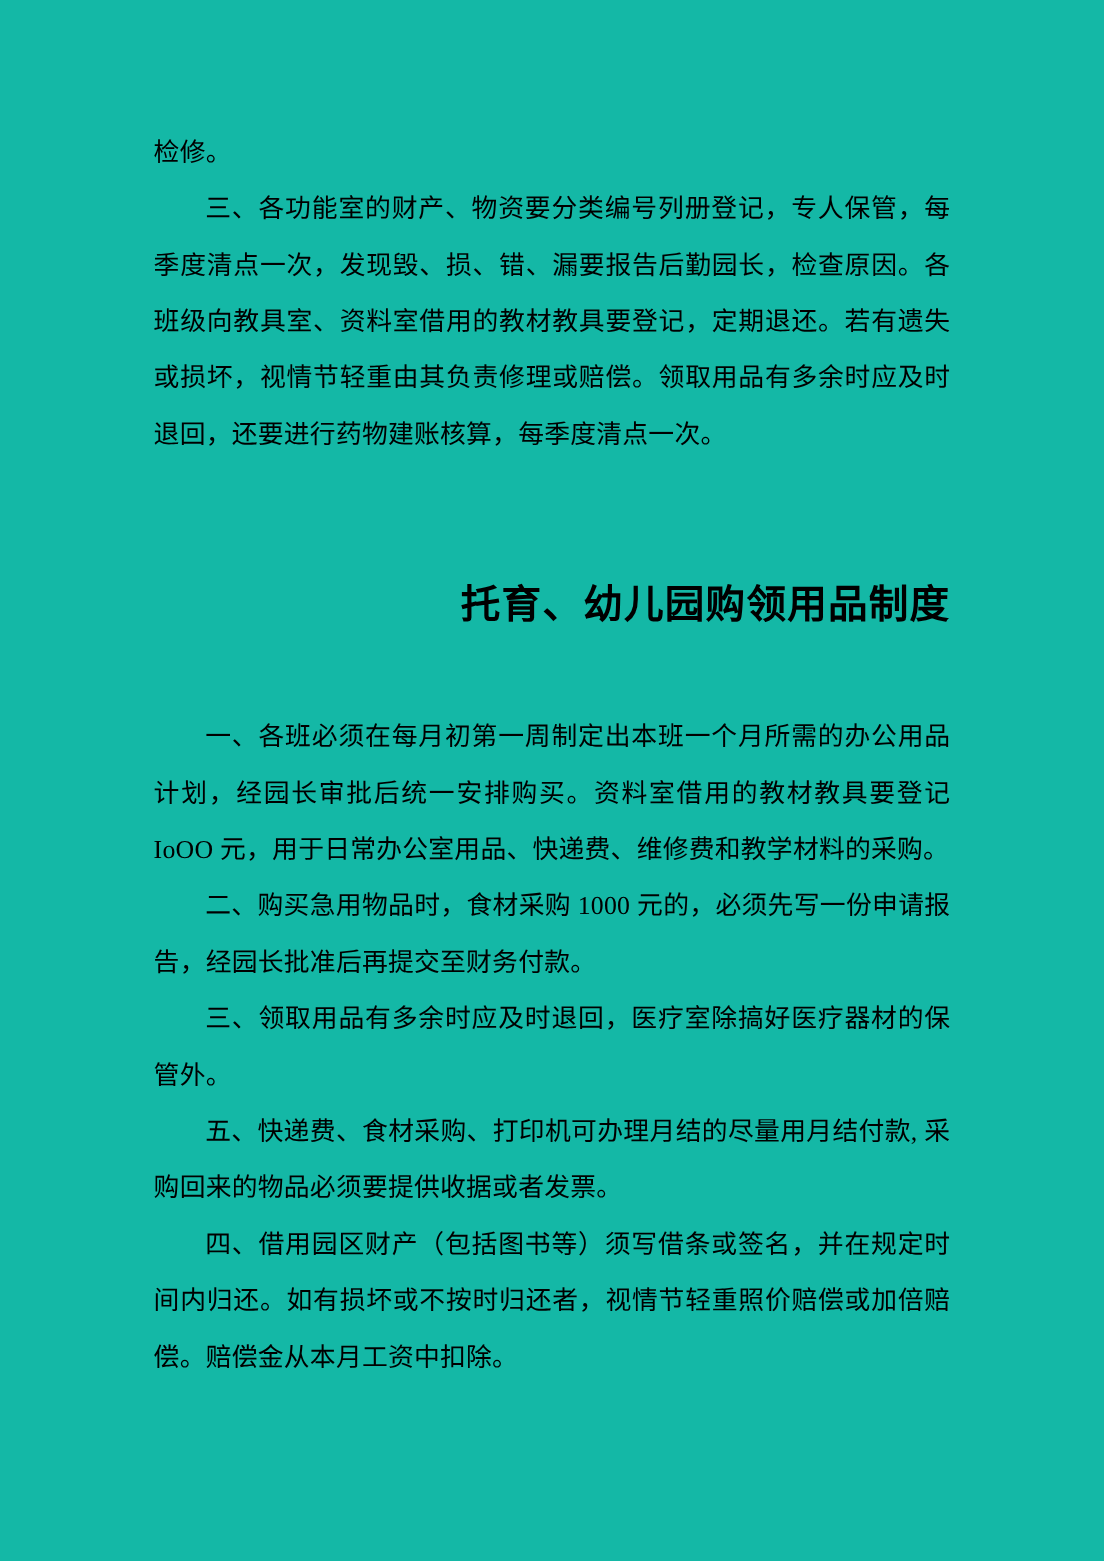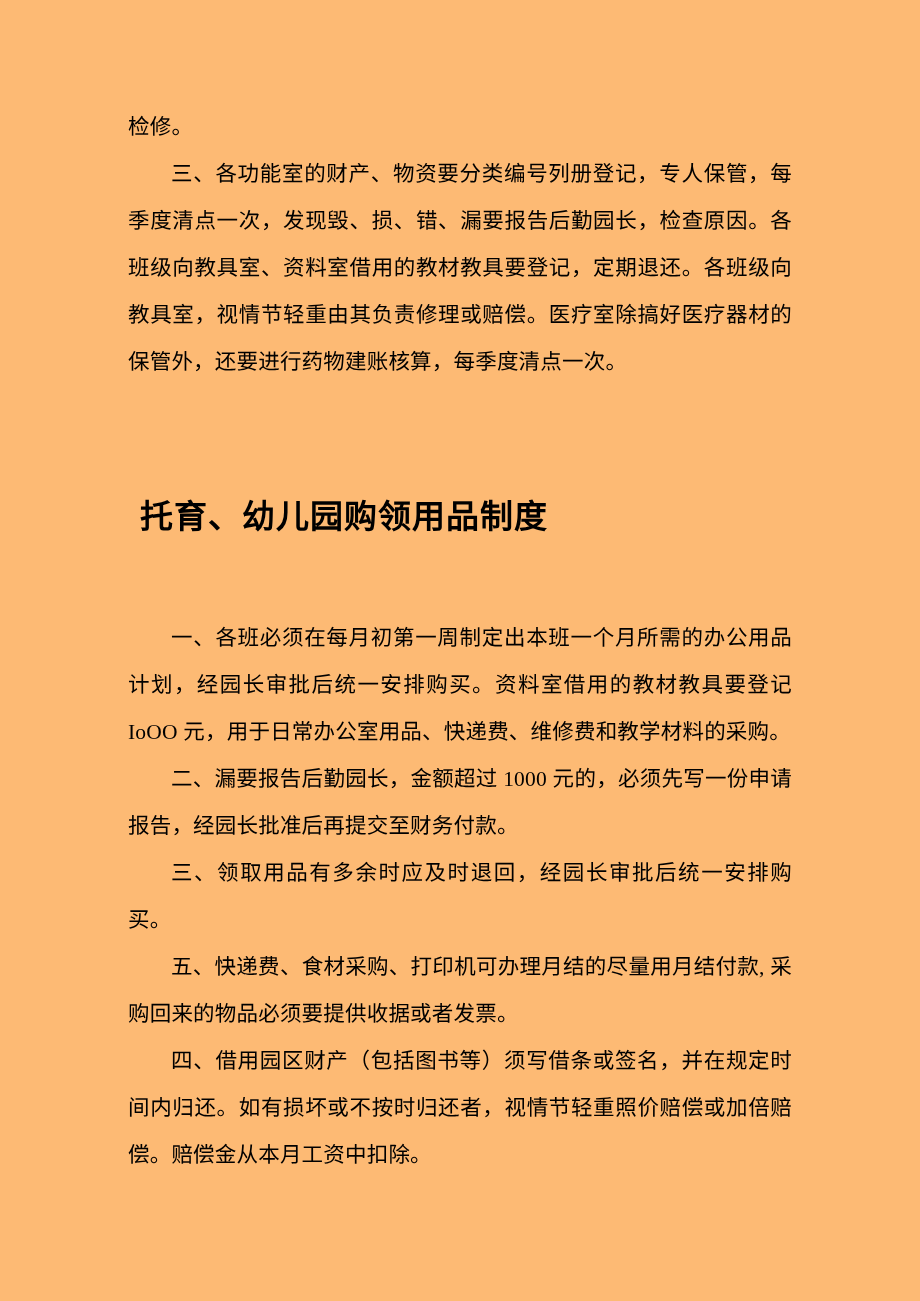--- a/index.html
+++ b/index.html
@@ -3,21 +3,21 @@
 <meta charset="utf-8">
 <style>
   html, body {
     margin: 0;
     padding: 0;
     background: #ffffff;
   }
   .page {
     width: 920px;
     height: 1301px;
-    background: #fdba74;
+    background: #14b8a6;
     position: relative;
     box-sizing: border-box;
     padding: 104px 128px 0 128px;
     font-family: "Liberation Serif", "DejaVu Serif", serif;
     color: #000000;
     overflow: hidden;
   }
   .doc-body {
     width: 664px;
   }
@@ -28,52 +28,52 @@
     text-justify: inter-ideograph;
     margin: 0;
     letter-spacing: 0.2px;
   }
   .para.indent {
     text-indent: 43px;
   }
   .section-title {
     font-size: 33px;
     font-weight: bold;
-    text-align: left;
+    text-align: right;
     line-height: 47px;
-    margin: 12px;
+    margin: 0;
     letter-spacing: 1px;
   }
   .spacer-lg {
     height: 96px;
   }
   .spacer-md {
     height: 62px;
   }
 </style>
 </head>
 <body>
 
 <div class="page">
   <div class="doc-body">
 
     <p class="para">检修。</p>
 
-    <p class="para indent">三、各功能室的财产、物资要分类编号列册登记，专人保管，每季度清点一次，发现毁、损、错、漏要报告后勤园长，检查原因。各班级向教具室、资料室借用的教材教具要登记，定期退还。各班级向教具室，视情节轻重由其负责修理或赔偿。医疗室除搞好医疗器材的保管外，还要进行药物建账核算，每季度清点一次。</p>
+    <p class="para indent">三、各功能室的财产、物资要分类编号列册登记，专人保管，每季度清点一次，发现毁、损、错、漏要报告后勤园长，检查原因。各班级向教具室、资料室借用的教材教具要登记，定期退还。若有遗失或损坏，视情节轻重由其负责修理或赔偿。领取用品有多余时应及时退回，还要进行药物建账核算，每季度清点一次。</p>
 
     <div class="spacer-lg"></div>
 
     <h1 class="section-title">托育、幼儿园购领用品制度</h1>
 
     <div class="spacer-md"></div>
 
     <p class="para indent">一、各班必须在每月初第一周制定出本班一个月所需的办公用品计划，经园长审批后统一安排购买。资料室借用的教材教具要登记 IoOO 元，用于日常办公室用品、快递费、维修费和教学材料的采购。</p>
 
-    <p class="para indent">二、漏要报告后勤园长，金额超过 1000 元的，必须先写一份申请报告，经园长批准后再提交至财务付款。</p>
+    <p class="para indent">二、购买急用物品时，食材采购 1000 元的，必须先写一份申请报告，经园长批准后再提交至财务付款。</p>
 
-    <p class="para indent">三、领取用品有多余时应及时退回，经园长审批后统一安排购买。</p>
+    <p class="para indent">三、领取用品有多余时应及时退回，医疗室除搞好医疗器材的保管外。</p>
 
     <p class="para indent">五、快递费、食材采购、打印机可办理月结的尽量用月结付款, 采购回来的物品必须要提供收据或者发票。</p>
 
     <p class="para indent">四、借用园区财产（包括图书等）须写借条或签名，并在规定时间内归还。如有损坏或不按时归还者，视情节轻重照价赔偿或加倍赔偿。赔偿金从本月工资中扣除。</p>
 
   </div>
 </div>
 
 </body></html>

